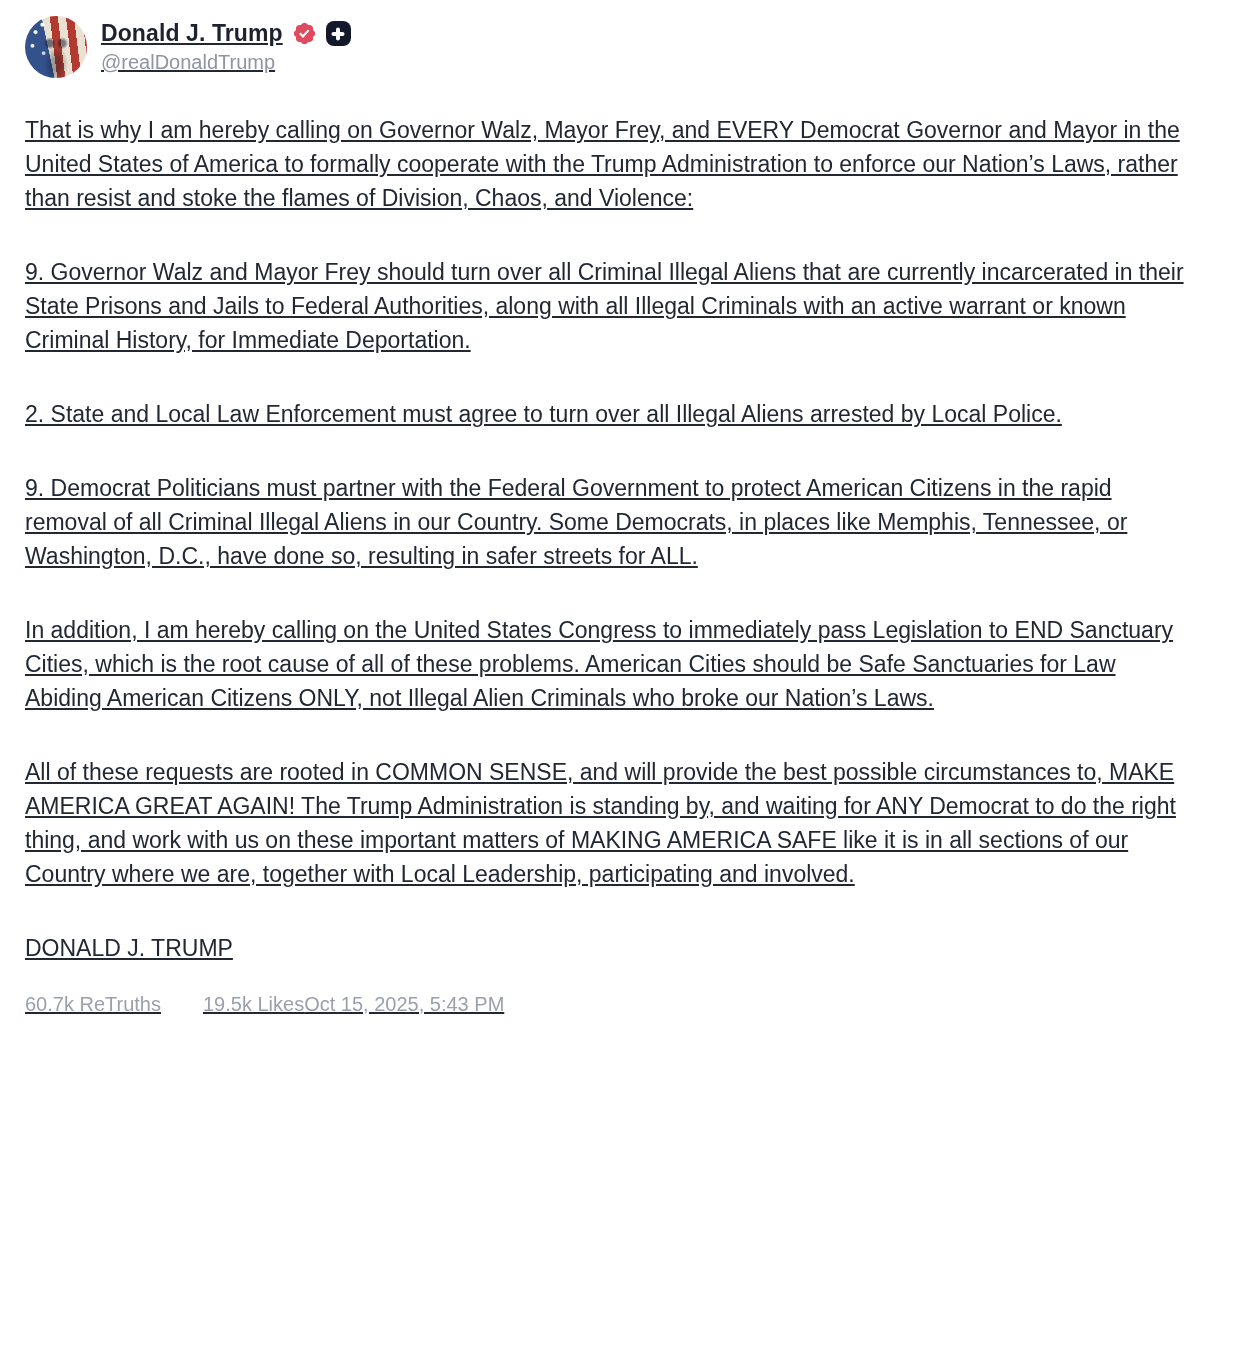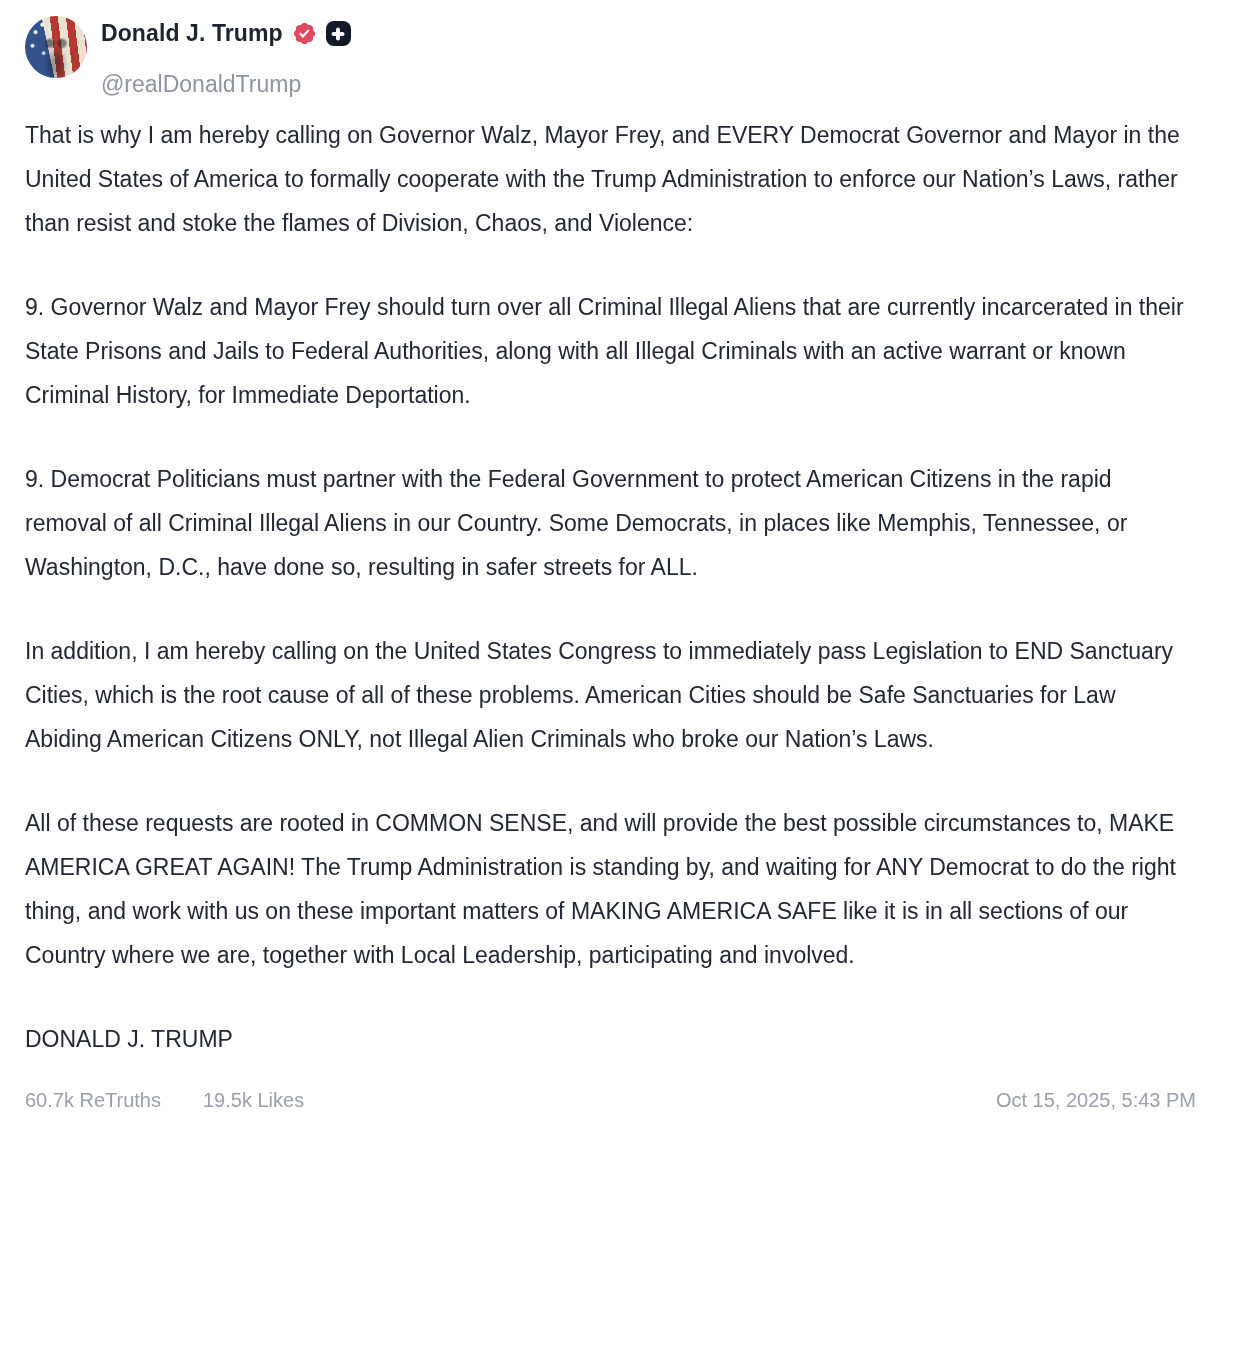--- a/index.html
+++ b/index.html
@@ -10,20 +10,21 @@
   body {
     width: 1236px;
     height: 1353px;
     overflow: hidden;
     position: relative;
     font-family: "Liberation Sans", "DejaVu Sans", sans-serif;
     color: #222734;
   }
   .post {
     padding: 16px 40px 0 25px;
+    text-decoration: underline;
   }
 
   
   .header {
     display: flex;
     align-items: flex-start;
     gap: 14px;
     height: 64px;
   }
   .avatar {
@@ -65,44 +66,44 @@
   .badge-plus::before, .badge-plus::after {
     content: "";
     position: absolute;
     background: #ffffff;
     border-radius: 2px;
     left: 50%; top: 50%;
   }
   .badge-plus::before { width: 13px; height: 4px; transform: translate(-50%,-50%); }
   .badge-plus::after  { width: 4px; height: 13px; transform: translate(-50%,-50%); }
   .handle {
-    margin-top: 24px;
-    font-size: 23px;
+    margin-top: 4px;
+    font-size: 20px;
     color: #8e94a0;
   }
 
   
   .body-text {
     margin-top: 33px;
     max-width: 1175px;
   }
   .body-text p {
     margin: 0 0 40px 0;
     font-size: 23px;
-    line-height: 44px;
+    line-height: 34px;
     color: #222734;
   }
   .signature p { margin: 0; }
 
   
   .footer {
     margin-top: 28px;
     max-width: 1175px;
     display: flex;
-    justify-content: space-between;
+    justify-content: flex-start;
     align-items: flex-start;
     font-size: 20px;
     color: #9aa0ac;
     white-space: nowrap;
   }
   .footer .stats { display: flex; gap: 42px; }
 </style>
 </head>
 <body>
 
@@ -121,20 +122,21 @@
         </span>
         <span class="badge-plus"></span>
       </div>
       <div class="handle">@realDonaldTrump</div>
     </div>
   </div>
 
   <div class="body-text">
     <p>That is why I am hereby calling on Governor Walz, Mayor Frey, and EVERY Democrat Governor and Mayor in the United States of America to formally cooperate with the Trump Administration to enforce our Nation’s Laws, rather than resist and stoke the flames of Division, Chaos, and Violence:</p>
     <p>9. Governor Walz and Mayor Frey should turn over all Criminal Illegal Aliens that are currently incarcerated in their State Prisons and Jails to Federal Authorities, along with all Illegal Criminals with an active warrant or known Criminal History, for Immediate Deportation.</p>
+    <p>2. State and Local Law Enforcement must agree to turn over all Illegal Aliens arrested by Local Police.</p>
     <p>9. Democrat Politicians must partner with the Federal Government to protect American Citizens in the rapid removal of all Criminal Illegal Aliens in our Country. Some Democrats, in places like Memphis, Tennessee, or Washington, D.C., have done so, resulting in safer streets for ALL.</p>
     <p>In addition, I am hereby calling on the United States Congress to immediately pass Legislation to END Sanctuary Cities, which is the root cause of all of these problems. American Cities should be Safe Sanctuaries for Law Abiding American Citizens ONLY, not Illegal Alien Criminals who broke our Nation’s Laws.</p>
     <p>All of these requests are rooted in COMMON SENSE, and will provide the best possible circumstances to, MAKE AMERICA GREAT AGAIN! The Trump Administration is standing by, and waiting for ANY Democrat to do the right thing, and work with us on these important matters of MAKING AMERICA SAFE like it is in all sections of our Country where we are, together with Local Leadership, participating and involved.</p>
     <div class="signature">
       <p>DONALD J. TRUMP</p>
     </div>
   </div>
 
   <div class="footer">
     <div class="stats">

